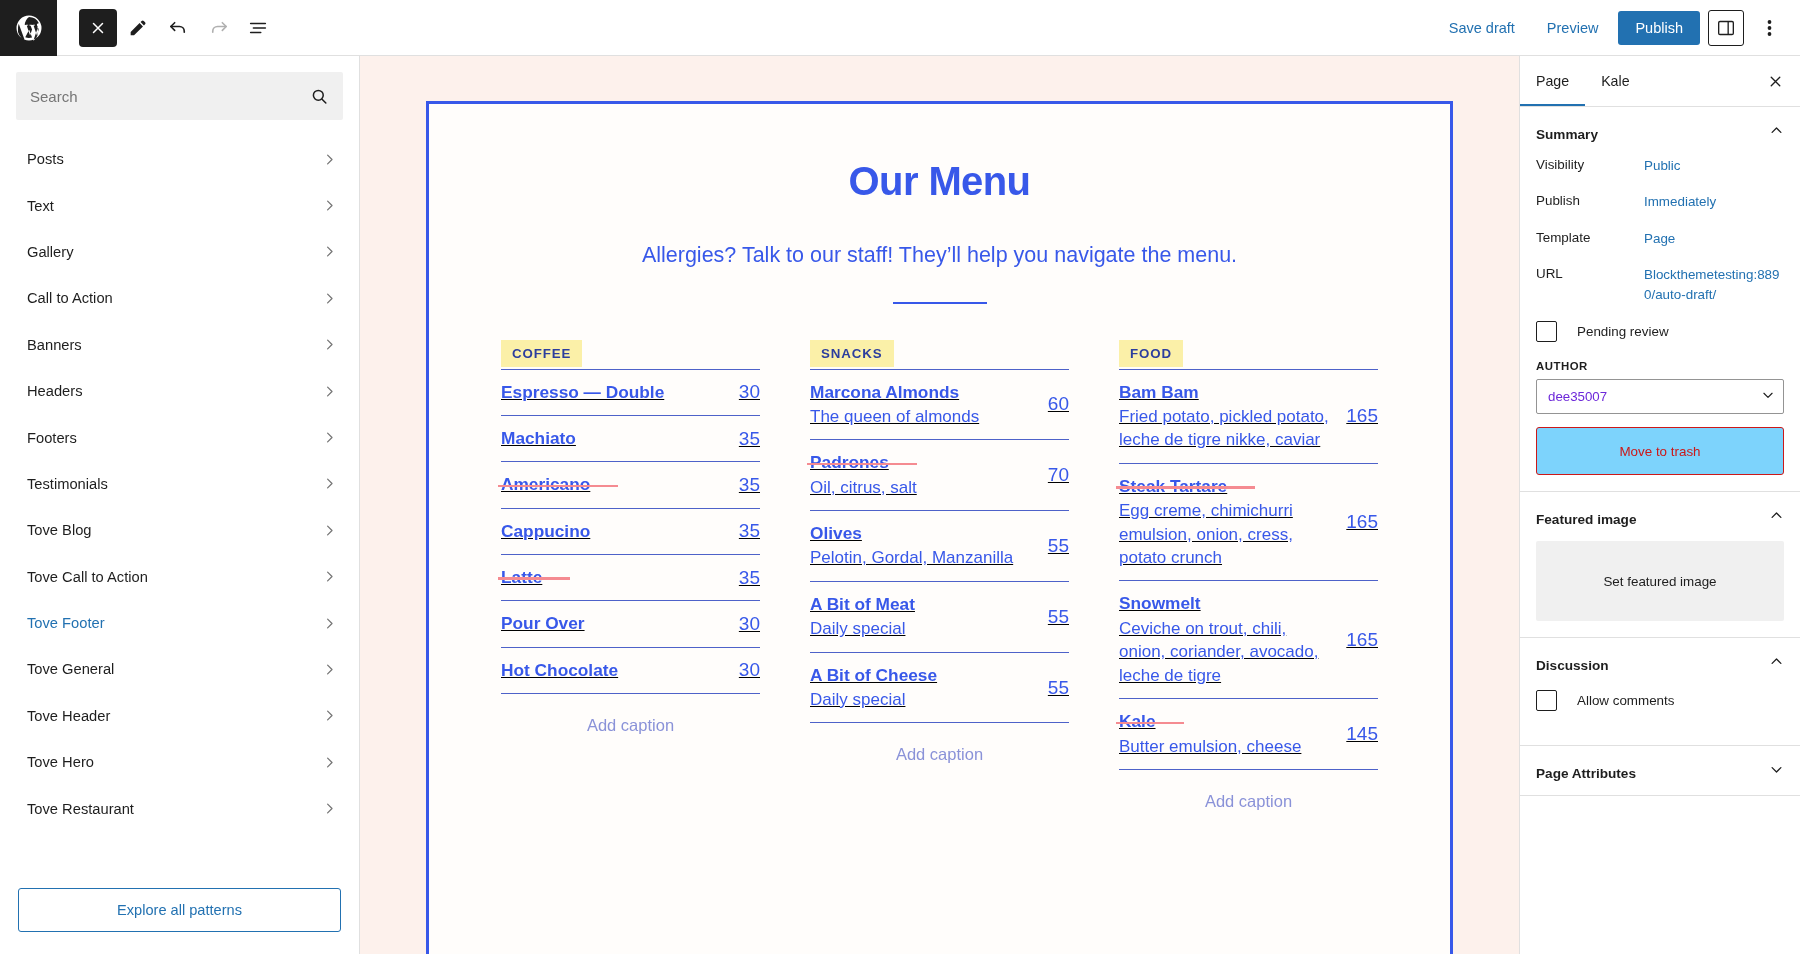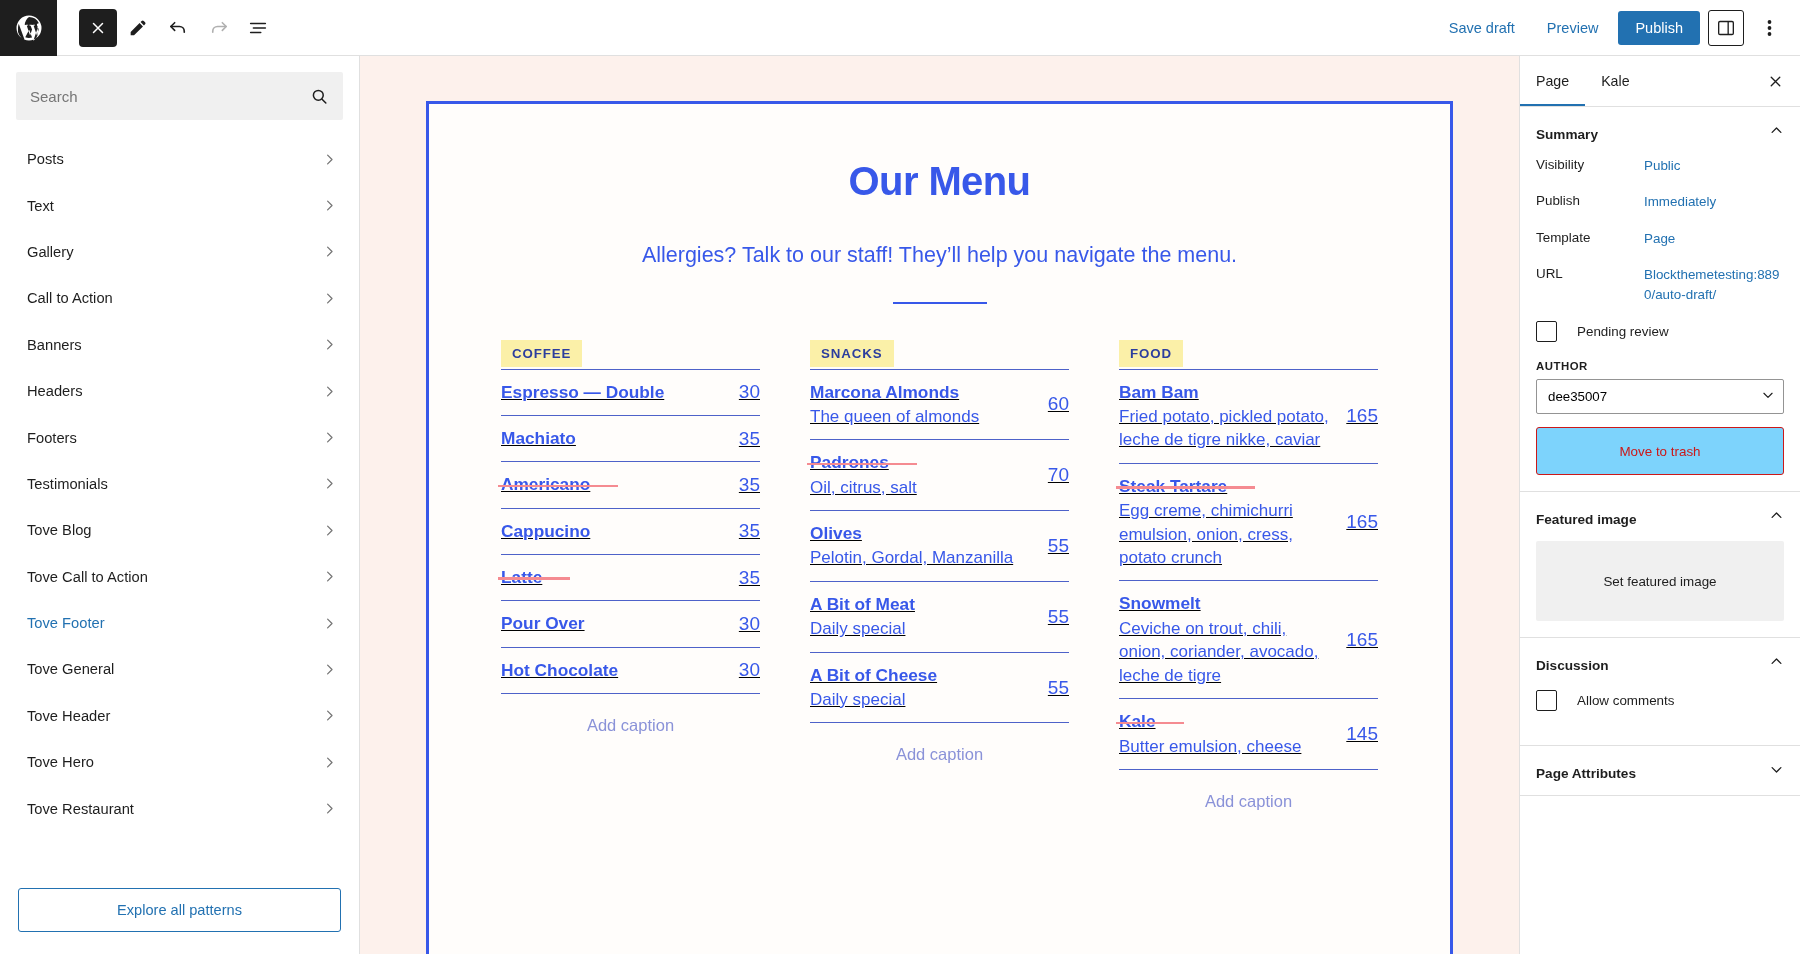--- a/index.html
+++ b/index.html
@@ -191,21 +191,21 @@
   }
   .check-label { font-size: 13.4px; color: #1e1e1e; }
 
   .field-label {
     font-size: 11.4px; font-weight: 600; letter-spacing: .5px;
     color: #1e1e1e; text-transform: uppercase; margin-bottom: 7px;
   }
   .select-wrap { position: relative; margin-bottom: 13px; }
   .select-box {
     width: 100%; height: 35px; border: 1px solid #949494; border-radius: 2px;
-    background: #fff; font-size: 13.3px; color: #000000; padding: 0 30px 0 11px;
+    background: #fff; font-size: 13.3px; color: #6d28d9; padding: 0 30px 0 11px;
     display: flex; align-items: center; cursor: pointer;
   }
   .select-chev { position: absolute; right: 9px; top: 50%; transform: translateY(-50%); pointer-events: none; }
 
   .trash-btn {
     width: 100%; height: 48px; border: 1px solid #cc1818; color: #cc1818;
     background: #7dd3fc; border-radius: 3px; font-size: 13.4px; cursor: pointer;
     font-family: "Liberation Sans", sans-serif;
   }
   .featured-box {

